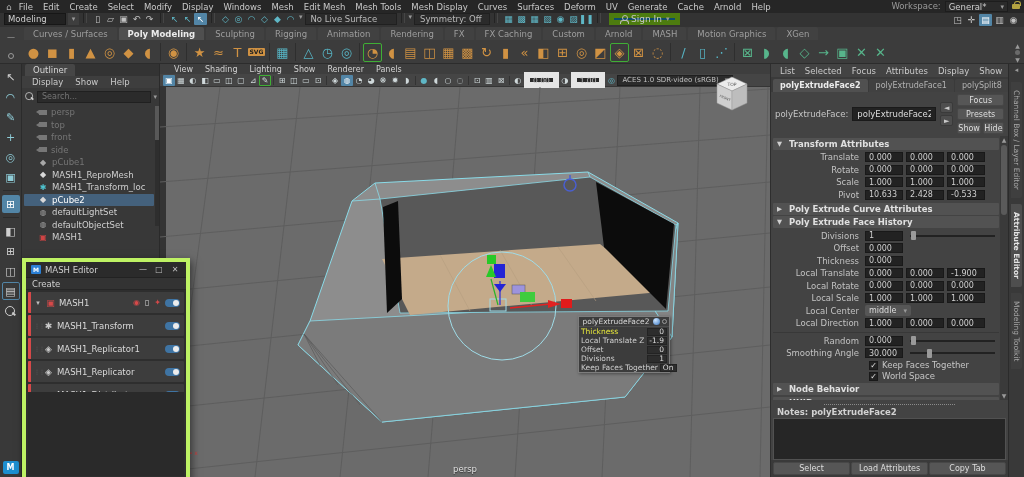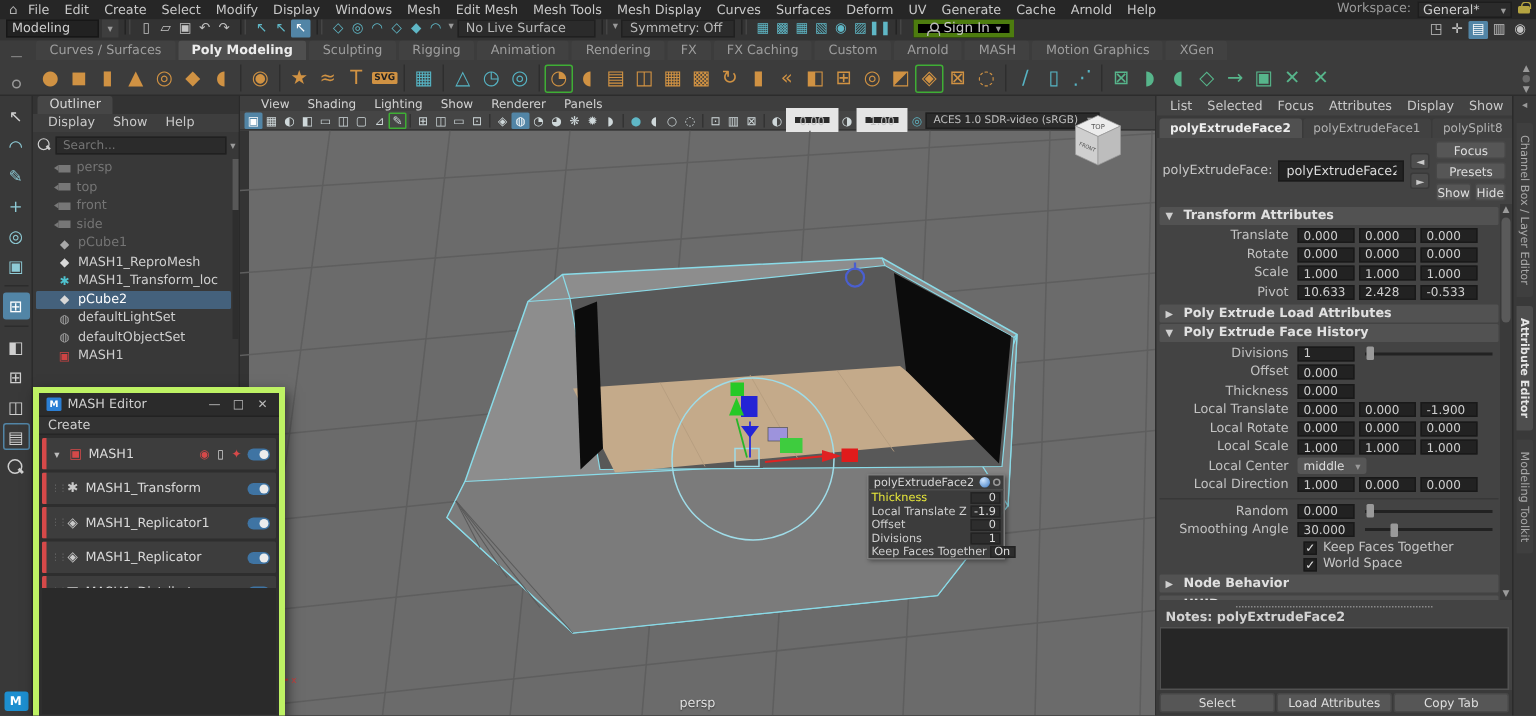--- a/index.html
+++ b/index.html
@@ -20,21 +20,21 @@
   .home{color:#b0b0b0;font-size:9px;padding:0 2px}
 
   
   #statusline{position:absolute;left:0;top:13px;right:0;height:14px;background:#333;display:flex;padding:0 4px;gap:2px}
   #mode-box{background:#222;border:1px solid #171717;height:12px;width:62px;display:flex;align-items:center;justify-content:space-between;padding:0 3px;font-size:8.5px;color:#cfcfcf}
   #mode-caret{background:#3e3e3e;width:11px;height:12px;display:flex;align-items:center;justify-content:center}
   .vsep{width:4px;height:10px;border-left:1px solid #232323;border-right:1px solid #454545;margin:0 2px}
   .slic{width:13px;height:12px;display:flex;align-items:center;justify-content:center;font-size:9px;color:#c2c2c2}
   .slic.teal{color:#5fb7c6}.slic.active{background:#5285a6;border-radius:1px;color:#fff}
   .sl-field{background:#2b2b2b;border:1px solid #202020;height:12px;display:flex;align-items:center;padding:0 5px;color:#b9b9b9;font-size:8.5px}
-  #signin-box{display:flex;align-items:center;gap:4px;background:#000000;border:3px solid #4d7c0f;height:12px;padding:0 6px;margin-left:4px}
+  #signin-box{display:flex;align-items:center;gap:4px;background:#0c4a6e;border:5px solid #4d7c0f;height:12px;padding:0 6px;margin-left:4px}
   .person{position:relative;width:7px;height:8px;display:inline-block}
   .person::before{content:"";position:absolute;left:1.5px;top:0;width:4px;height:4px;border-radius:50%;border:1px solid #bbb}
   .person::after{content:"";position:absolute;left:0;top:4.5px;width:7px;height:3.5px;border-radius:3px 3px 0 0;border:1px solid #bbb;border-bottom:none}
   #sl-right{margin-left:auto;display:flex;align-items:center;gap:1px}
 
   
   #shelf{position:absolute;left:0;top:27px;right:0;height:37px;background:#3c3c3c;border-bottom:1px solid #2c2c2c}
   #shelf-left{position:absolute;left:0;top:0;width:22px;height:37px;display:flex;flex-direction:column;align-items:center;justify-content:space-around;color:#9a9a9a;font-size:8px}
   #shelf-tabs{position:absolute;left:24px;top:0;right:14px;height:13px;display:flex;gap:2px;overflow:hidden}
   .stab{background:#414141;color:#9e9e9e;font-size:8.5px;padding:0 9px;display:flex;align-items:center;border-radius:2px 2px 0 0}
@@ -665,21 +665,21 @@
           <div class="fld">1.000</div>
         </div>
         <div class="arow">
           <span class="albl">Pivot</span>
           <div class="fld">10.633</div>
           <div class="fld">2.428</div>
           <div class="fld">-0.533</div>
         </div>
         <div class="sec-h">
           <span class="arr">▶</span>
-          <span>Poly Extrude Load Attributes</span>
+          <span>Poly Extrude Curve Attributes</span>
         </div>
         <div class="sec-h">
           <span class="arr">▼</span>
           <span>Poly Extrude Face History</span>
         </div>
         <div class="arow">
           <span class="albl">Divisions</span>
           <div class="fld">1</div>
           <div class="sl-track">
             <div class="sl-handle" style="left: calc(3% - 2px);"></div>

